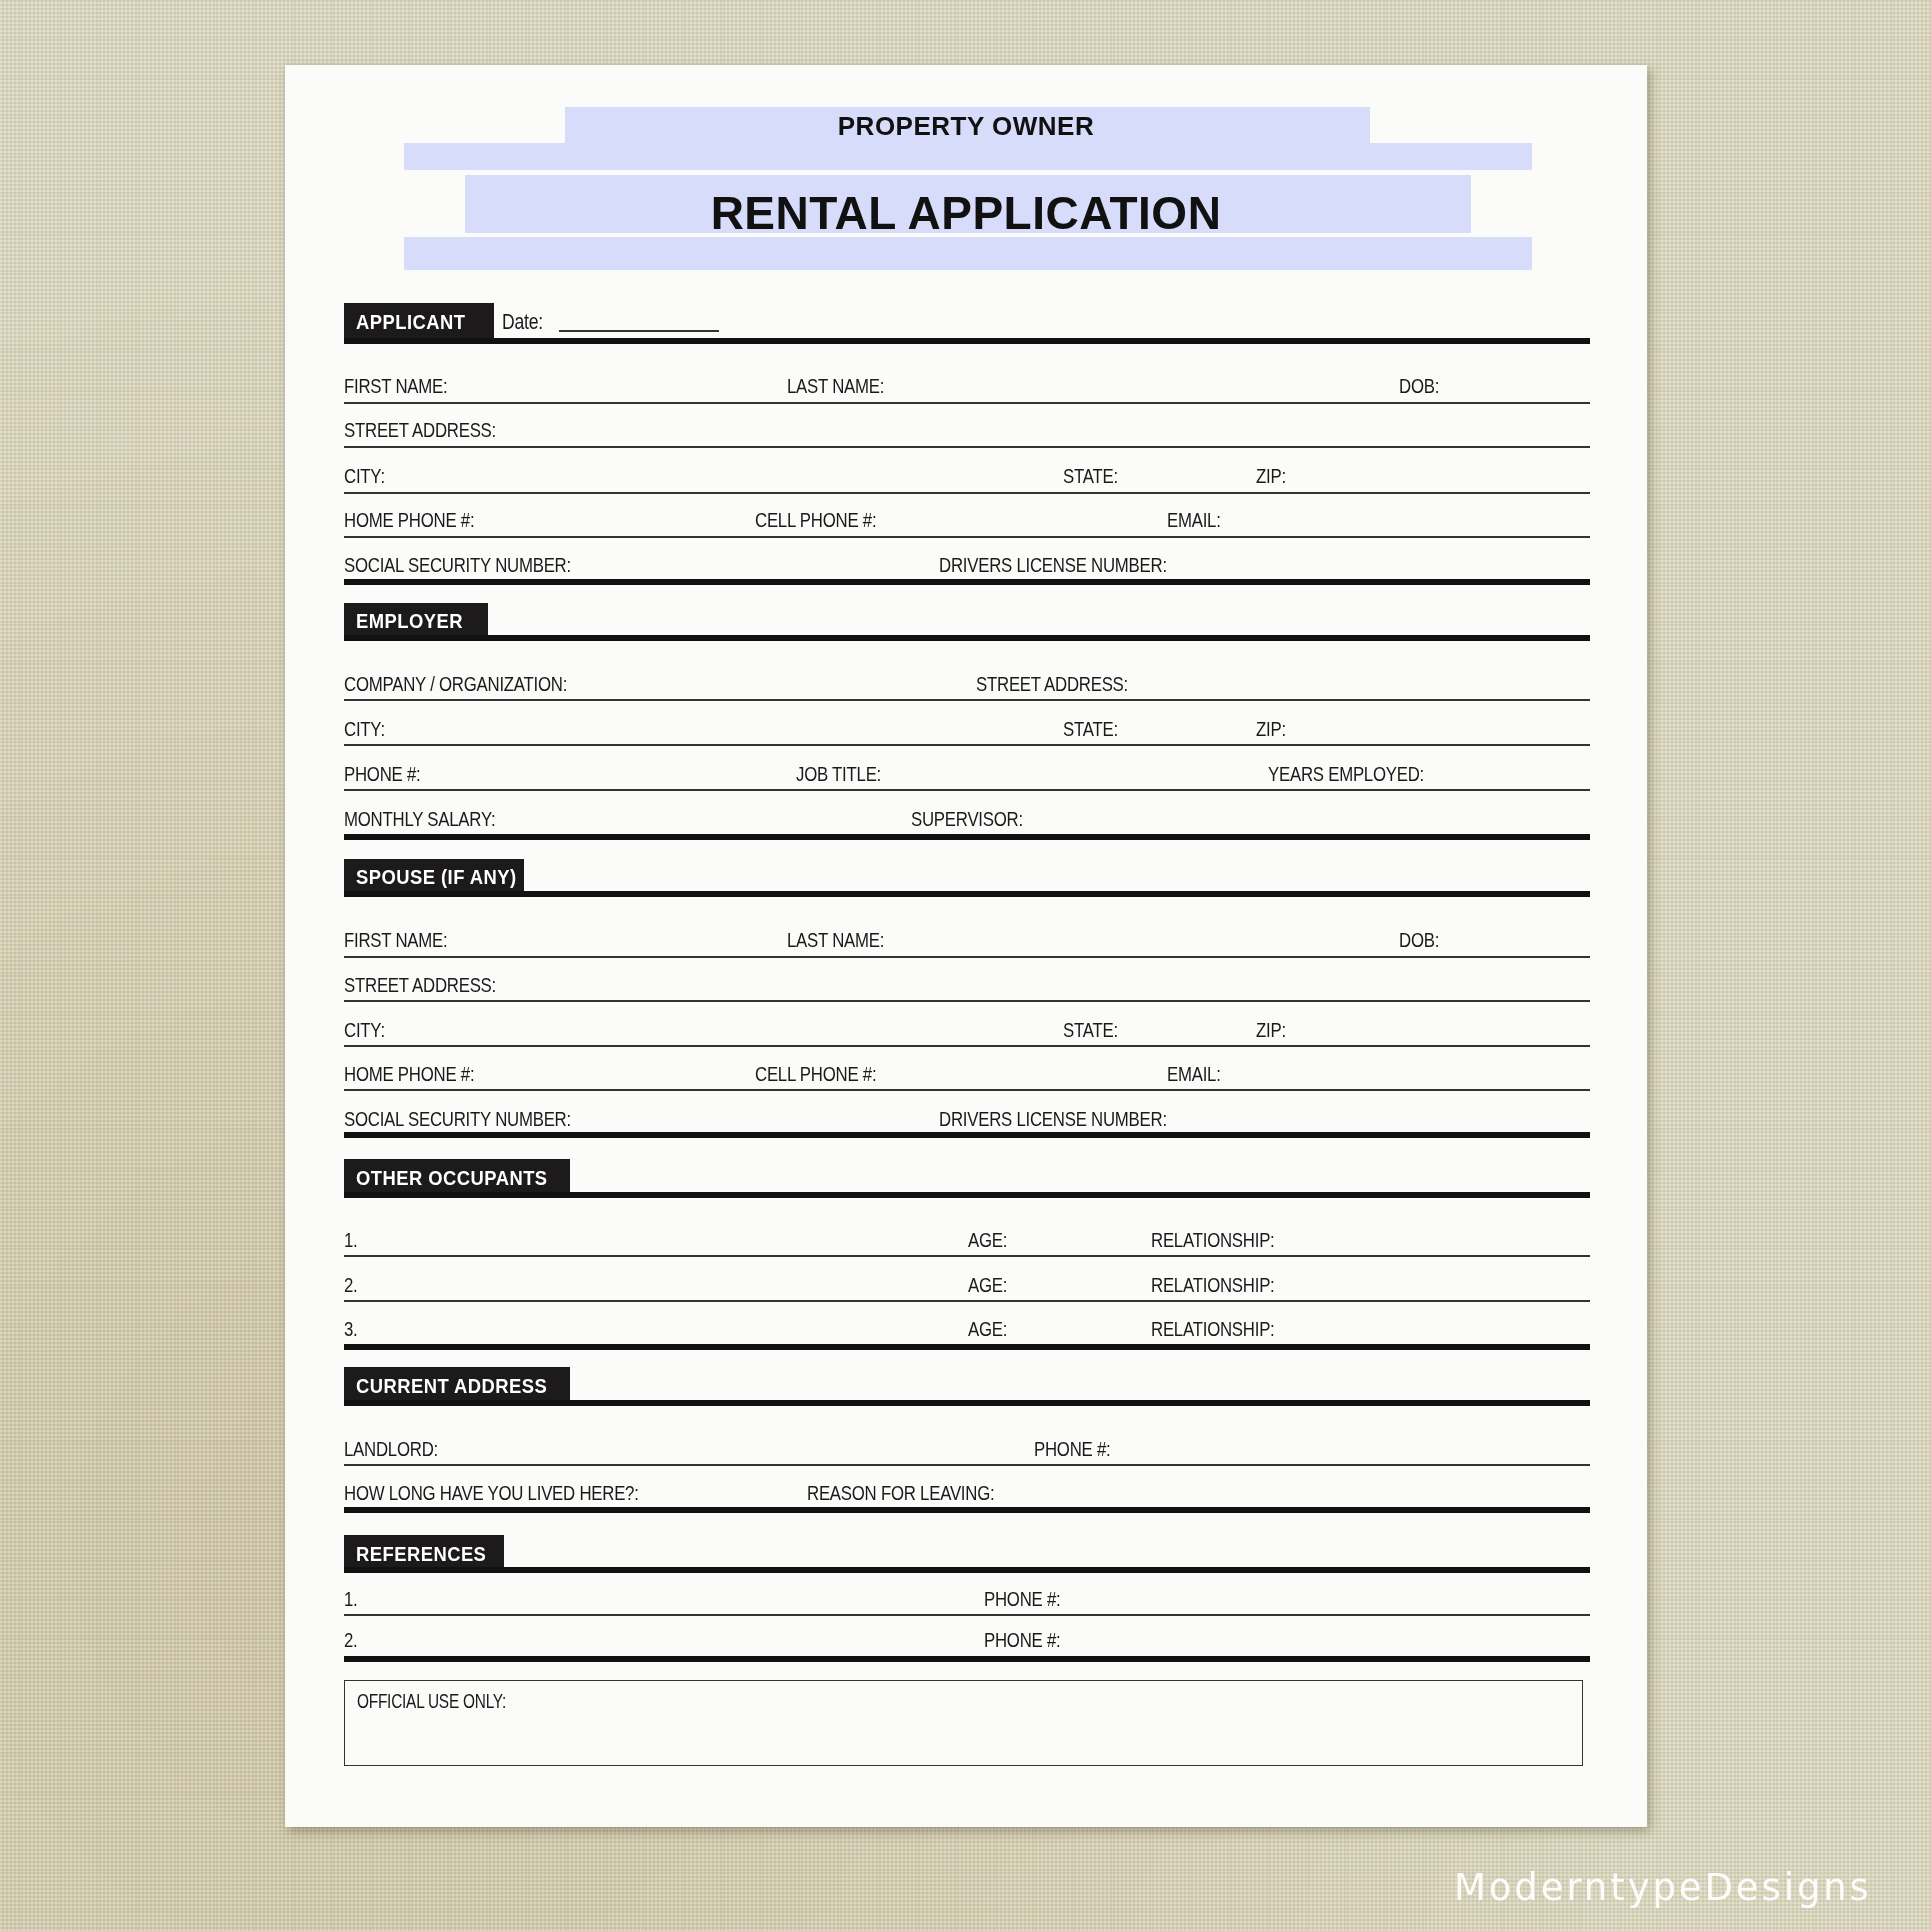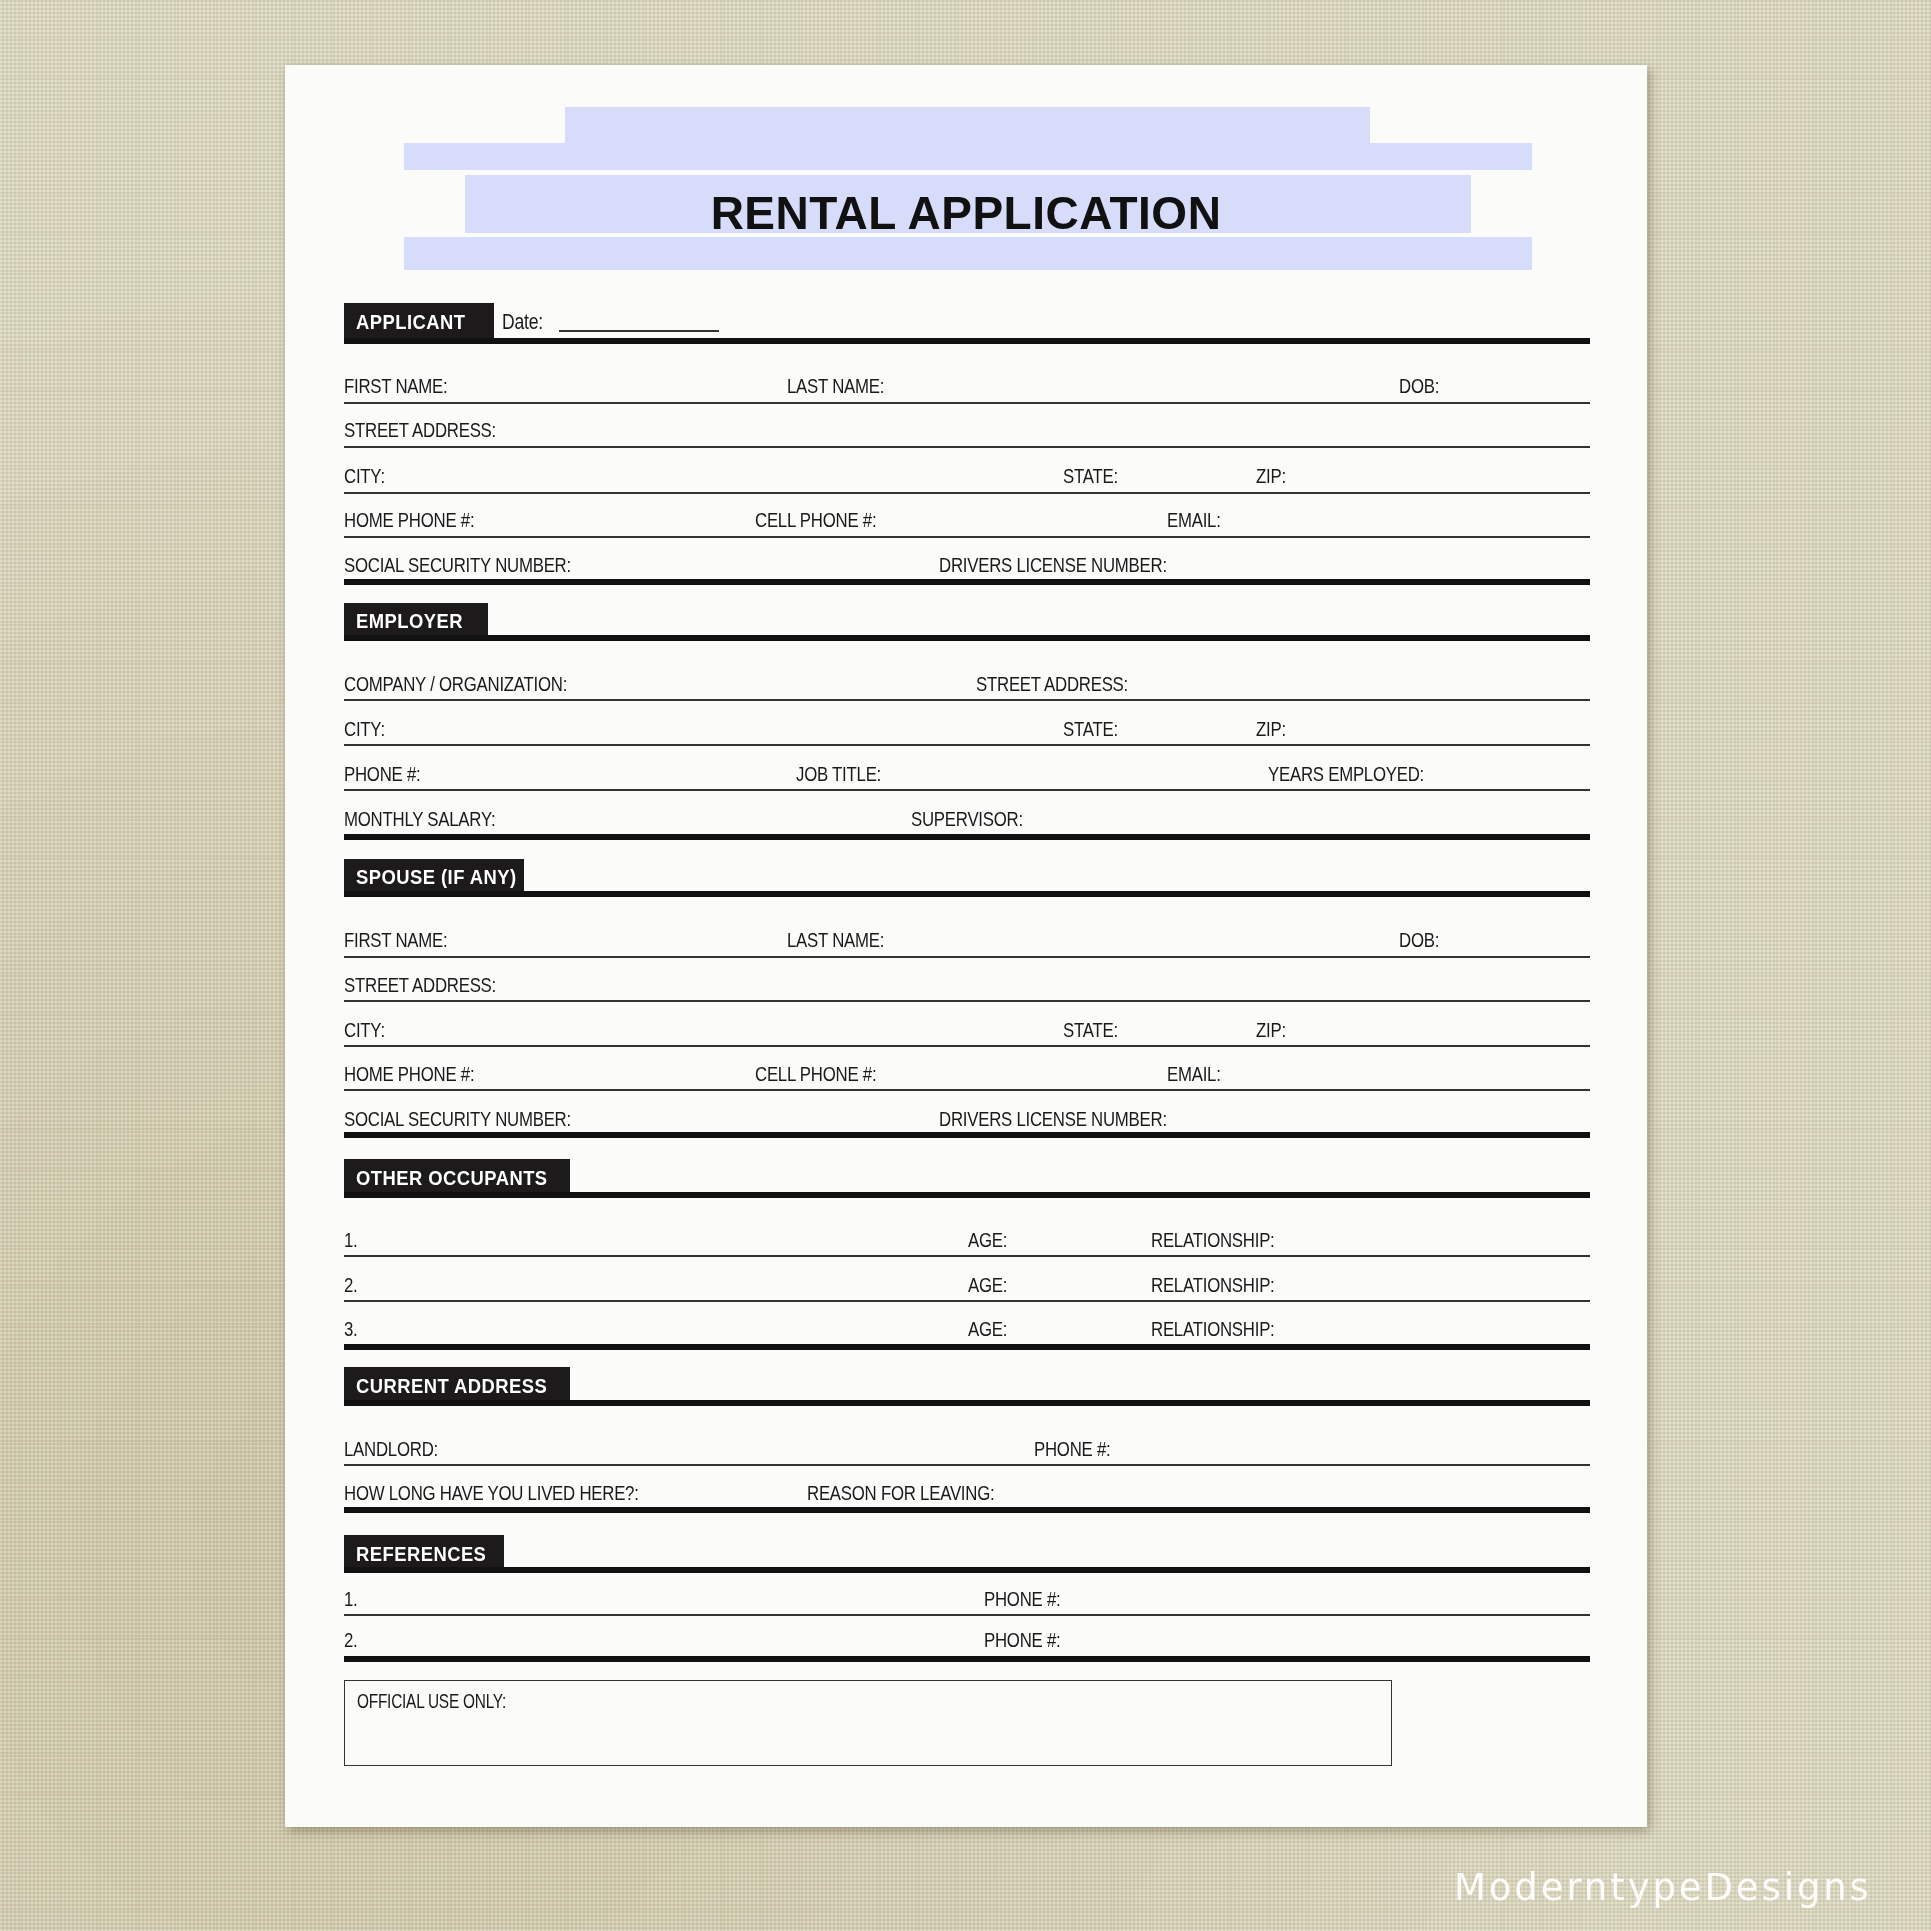--- a/index.html
+++ b/index.html
@@ -14,33 +14,34 @@
     box-shadow:2.9px 3.9px 9.7px rgba(60,50,20,0.35);}
   .abs{position:absolute;}
   .band{position:absolute;background:#d8dcfb;}
   .hdr-text{position:absolute;left:0;width:100%;text-align:center;color:#111;}
   .lbl{position:absolute;font-size:21px;color:#1a1a1a;white-space:nowrap;transform:scaleX(0.8);transform-origin:left bottom;letter-spacing:-0.3px;}
   .thin{position:absolute;left:59px;width:1246px;height:1.9px;background:#333;}
   .thick{position:absolute;left:59px;width:1246px;height:5.8px;background:#111;}
   .tab{position:absolute;left:59px;background:#1c1a1a;color:#fff;font-weight:bold;font-size:20px;
     display:flex;align-items:center;padding-left:11.6px;box-sizing:border-box;white-space:nowrap;}
   .tab span{display:inline-block;transform:scaleX(0.92);transform-origin:left center;letter-spacing:0.5px;}
-  .official{position:absolute;left:59px;width:1048px;height:86px;border:1.9px solid #333;box-sizing:border-box;}
+  .official{position:absolute;left:59px;width:1239px;height:86px;border:1.9px solid #333;box-sizing:border-box;}
   .watermark{position:absolute;left:1454px;top:1866px;font-family:"DejaVu Sans", sans-serif;font-size:37px;color:#fff;letter-spacing:2.9px;opacity:0.95;}
 </style>
 </head>
 <body>
 
 <div class="paper">
 
   <div class="band" style="left:280px;top:42px;width:805px;height:40px;"></div>
   <div class="band" style="left:119px;top:78px;width:1128px;height:27px;"></div>
   <div class="band" style="left:180px;top:110px;width:1006px;height:58px;"></div>
   <div class="band" style="left:119px;top:172px;width:1128px;height:33px;"></div>
 
+  <div class="hdr-text" style="top:46px;font-size:26px;font-weight:bold;letter-spacing:0.5px;">PROPERTY OWNER</div>
   <div class="hdr-text" style="top:121px;font-size:46px;font-weight:bold;letter-spacing:0.5px;">RENTAL APPLICATION</div>
 
   <div class="tab" style="top:238px;width:150px;height:38px;">
       <span>APPLICANT</span>
     </div>
   <div class="lbl" style="left:217px;top:244px;font-size:22px;">Date:</div>
   <div class="abs" style="left:274px;top:265px;width:160px;height:1.9px;background:#333;"></div>
   <div class="thick" style="top:273px;"></div>
 
   <div class="lbl" style="left:59px;top:309px;">FIRST NAME:</div>

